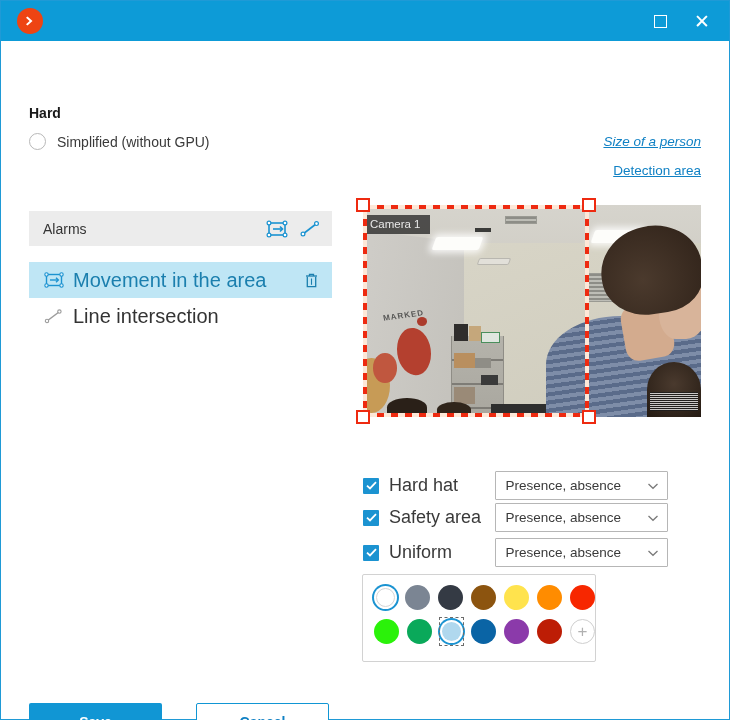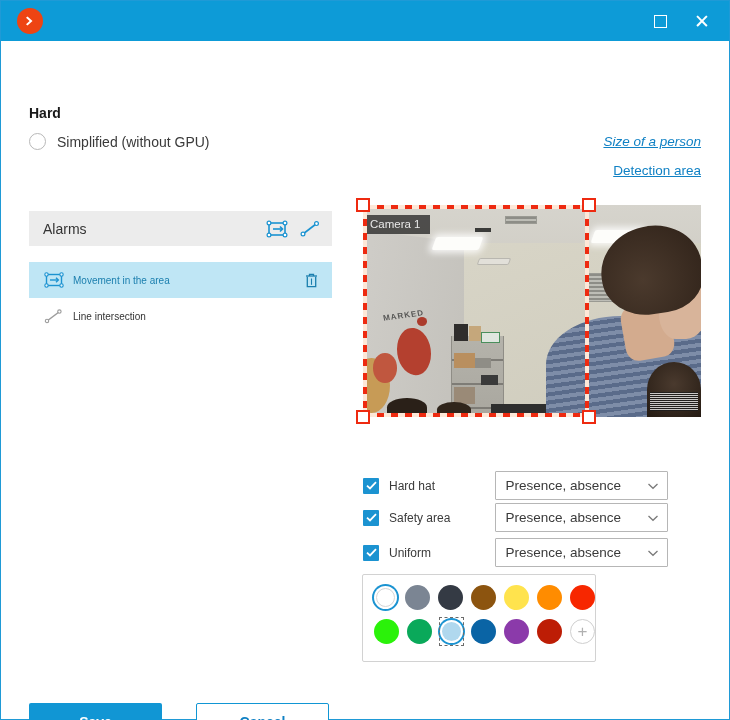--- a/index.html
+++ b/index.html
@@ -124,21 +124,21 @@
     font-size: 14px; color: #333;
   }
   .alarms-head-tools { margin-left: auto; display: flex; align-items: center; gap: 11px; }
   .tool-btn { display:flex; align-items:center; justify-content:center; width: 22px; height: 22px; }
 
   .alarm-item {
     height: 36px;
     display: flex; align-items: center;
     padding: 0 11px 0 14px;
     box-sizing: border-box;
-    font-size: 10px;
+    font-size: 20px;
   }
   .alarm-item.first { margin-top: 16px; }
   .alarm-item.selected { background: #bfe6f5; color: #1b7fae; }
   .alarm-item.plain { color: #333; }
   .alarm-ico { width: 22px; display:flex; align-items:center; justify-content:center; margin-right: 8px; flex:0 0 auto;}
   .alarm-label { flex: 1 1 auto; }
   .del-btn { width: 20px; height: 20px; display:flex; align-items:center; justify-content:center; }
 
   
   .video-wrap {
@@ -310,21 +310,21 @@
   .req-row.q3 { top: 497px; }
   .cbx {
     width: 16px; height: 16px;
     background: #1b93d1;
     display: flex; align-items: center; justify-content: center;
     flex: 0 0 auto;
     border-radius: 1px;
   }
   .cbx svg { display:block; }
   .req-label {
-    font-size: 12px; color: #3a3a3a;
+    font-size: 18px; color: #3a3a3a;
     margin-left: 10px;
     width: 110px;
   }
   .select {
     width: 180px; height: 29px;
     border: 1px solid #b6b6b6;
     background: #fff;
     display: flex; align-items: center;
     padding: 0 8px 0 10px;
     box-sizing: border-box;

